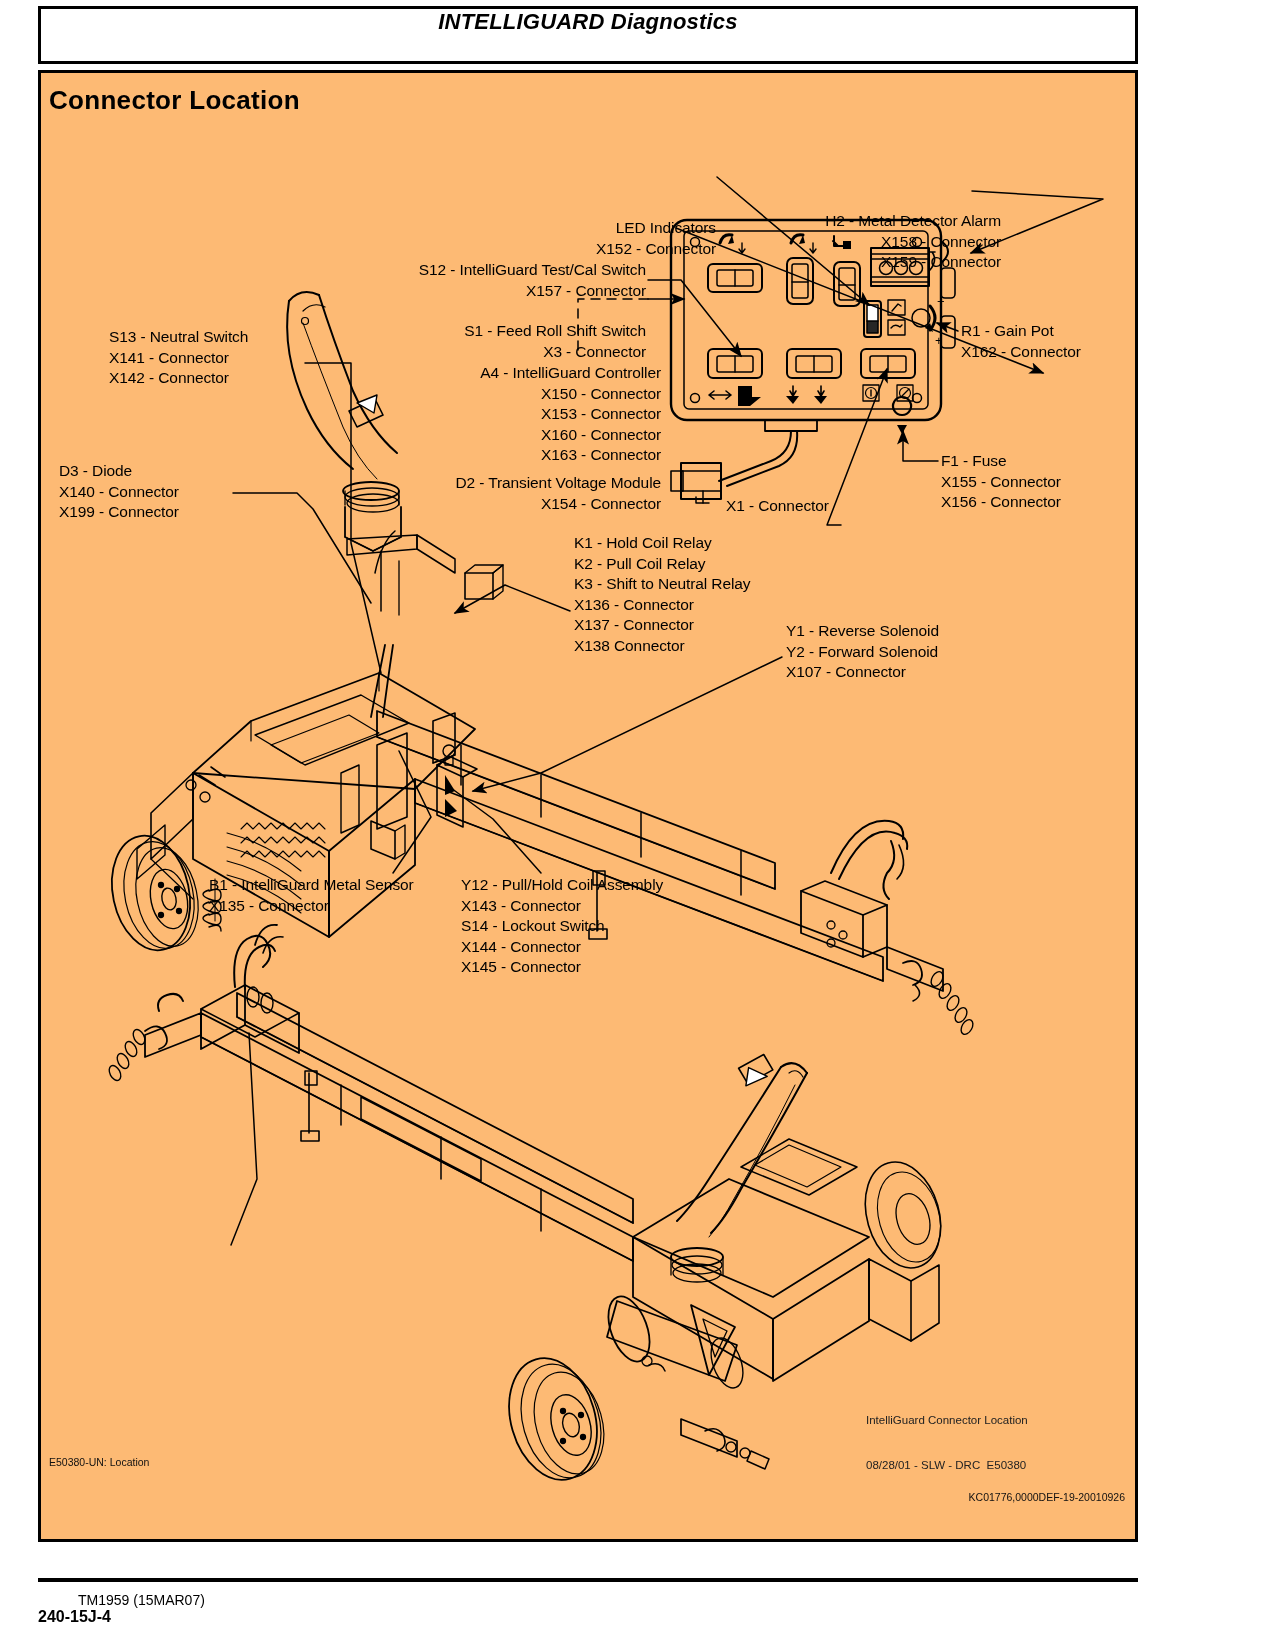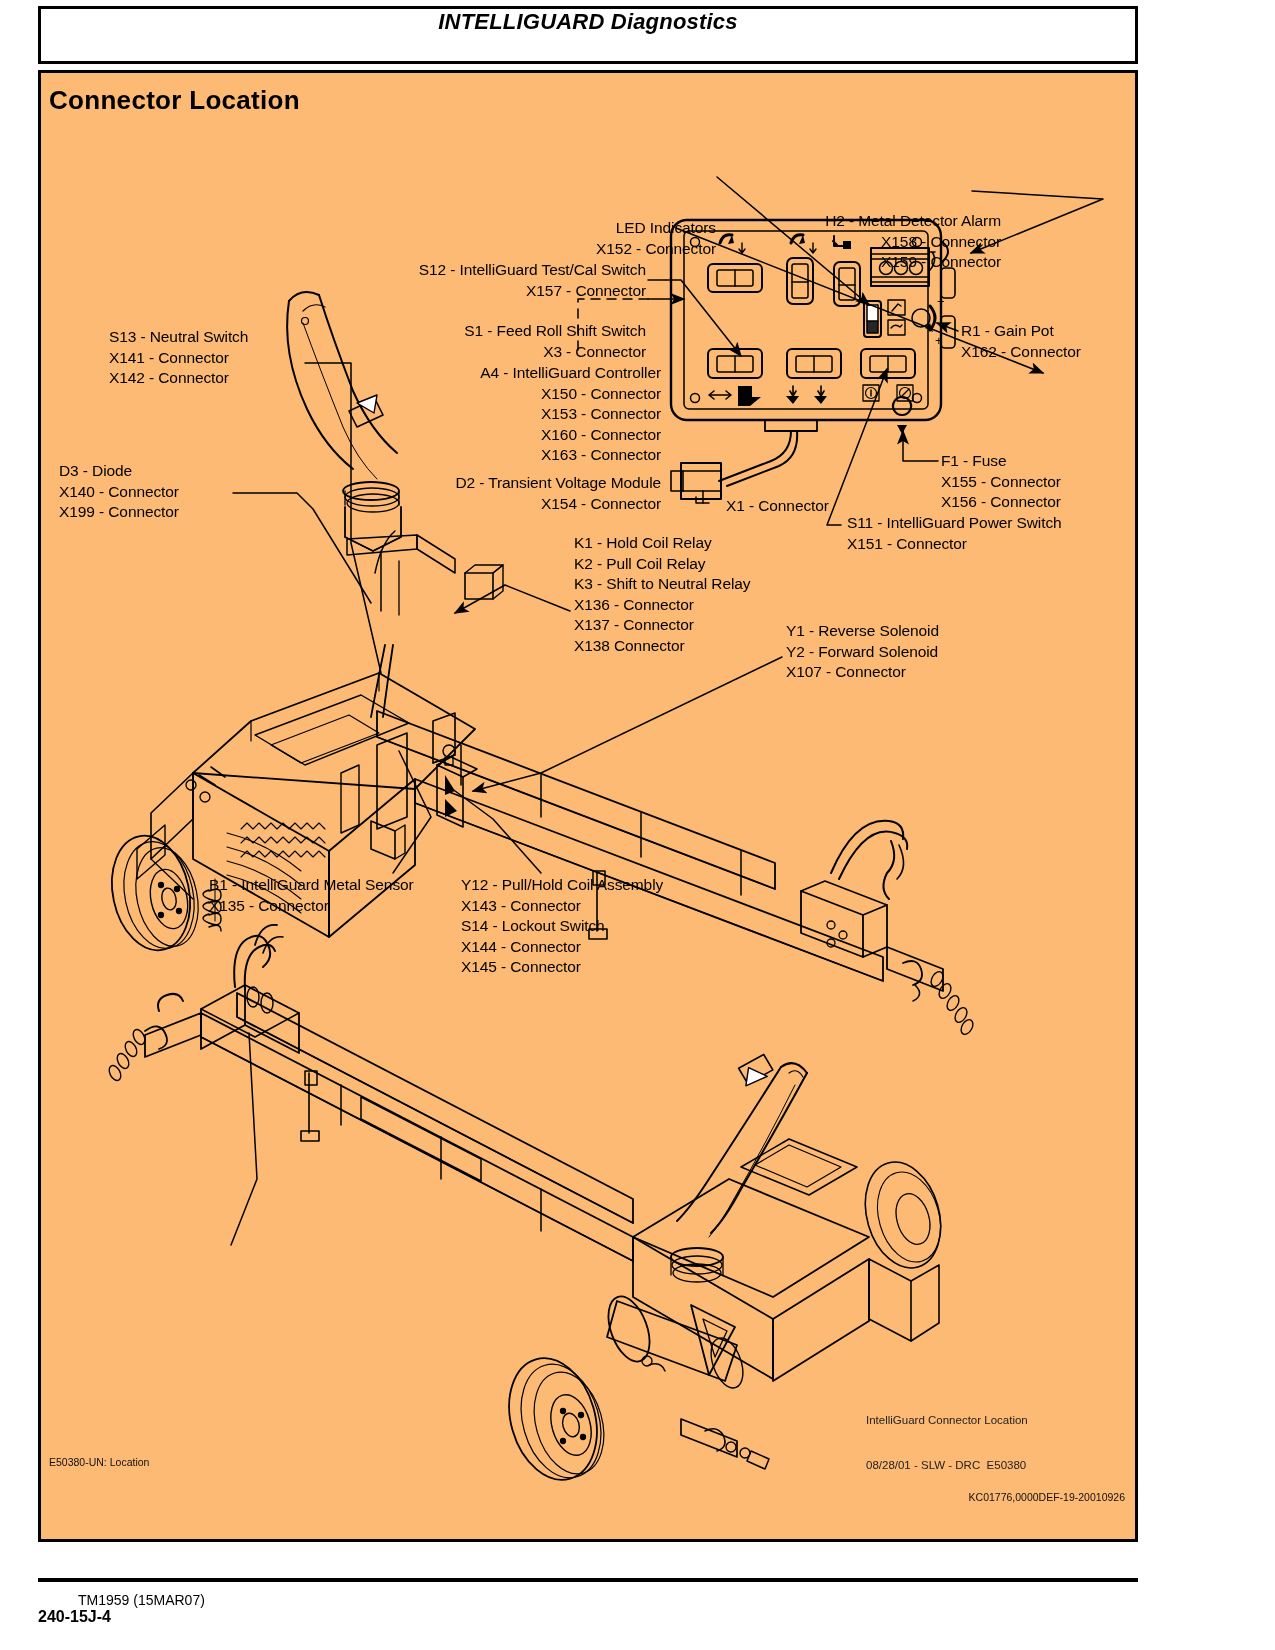--- a/index.html
+++ b/index.html
@@ -513,22 +513,20 @@
     <div class="lbl right" style="left:340px; top:392px; width:280px;margin-top:8px;">D2 - Transient Voltage Module
 X154 - Connector</div>
 
     <div class="lbl left" style="left:920px; top:248px; width:220px;">R1 - Gain Pot
 X162 - Connector</div>
 
     <div class="lbl left" style="left:900px; top:378px; width:215px;">F1 - Fuse
 X155 - Connector
 X156 - Connector</div>
 
-    <div class="lbl left" style="left:806px; top:440px; width:300px;">S11 - IntelliGuard Power Switch
-X151 - Connector</div>
 
     <div class="lbl left" style="left:657px; top:423px; width:180px;margin-left:28px;">X1 - Connector</div>
 
     <div class="lbl left" style="left:18px; top:388px; width:200px;">D3 - Diode
 X140 - Connector
 X199 - Connector</div>
 
     <div class="lbl left" style="left:533px; top:460px; width:260px;">K1 - Hold Coil Relay
 K2 - Pull Coil Relay
 K3 - Shift to Neutral Relay

